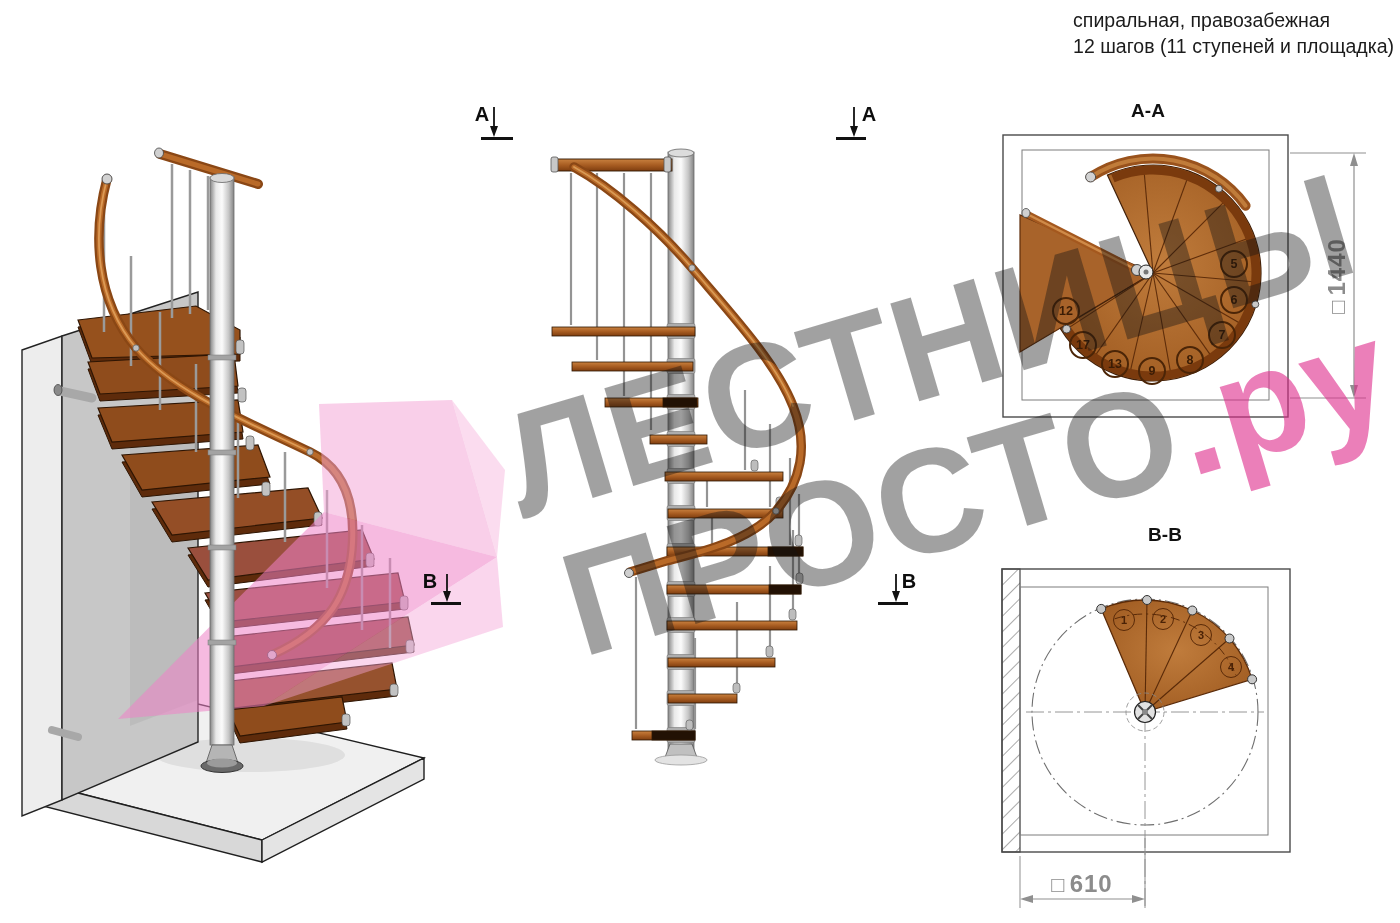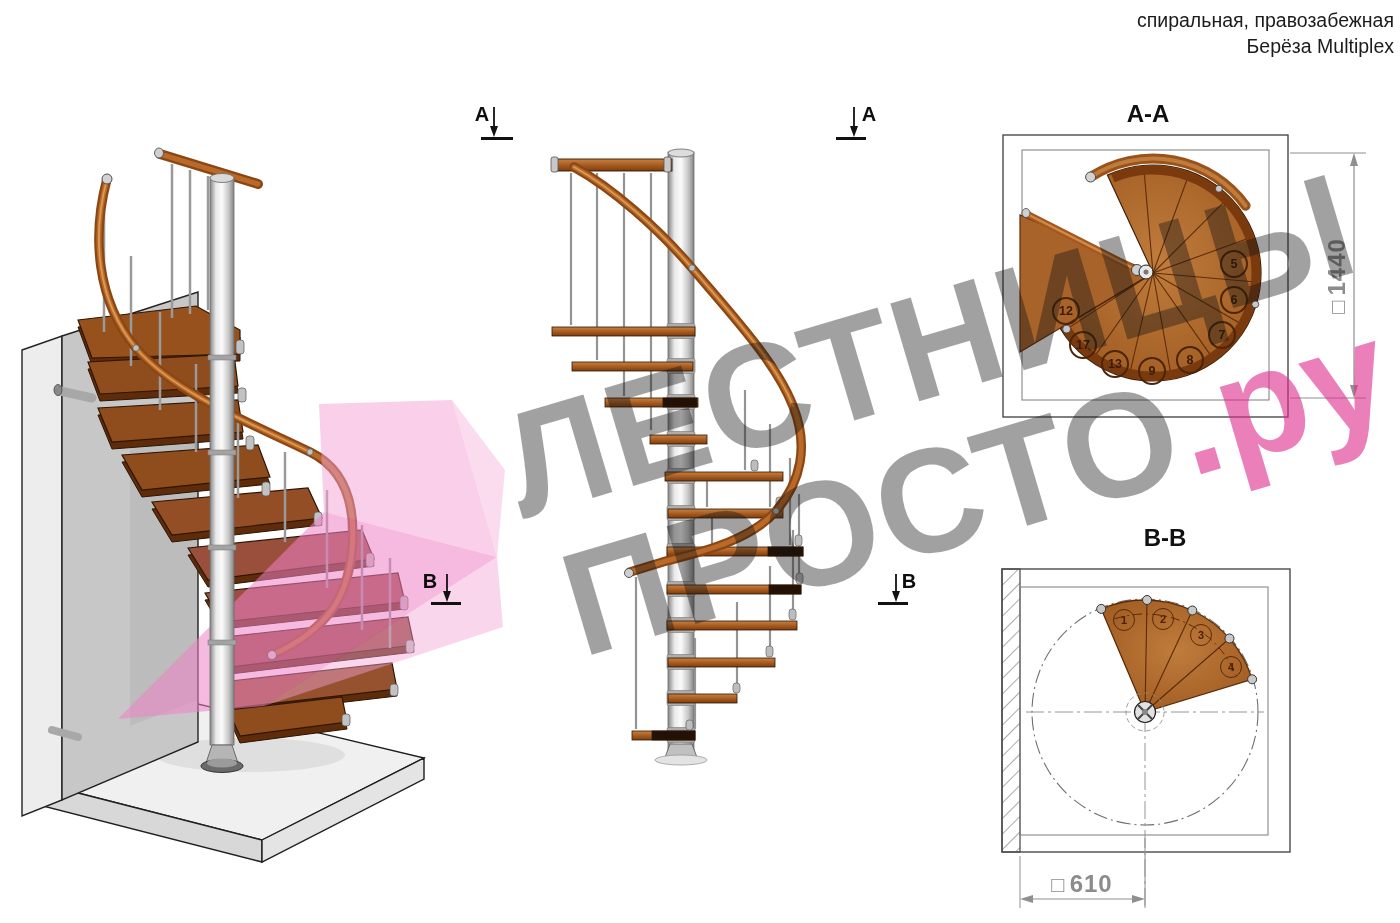--- a/index.html
+++ b/index.html
@@ -1,22 +1,22 @@
 <!DOCTYPE html>
 <html><head>
 <meta charset="utf-8">
 <style>
   html,body{margin:0;padding:0;background:#ffffff;}
   .page{position:relative;width:1400px;height:923px;background:#fff;overflow:hidden;
         font-family:"Liberation Sans",sans-serif;}
   .page svg{position:absolute;left:0;top:0;}
   .abs{position:absolute;}
-  .header{top:8px;right:6px;text-align:right;font-size:19.5px;line-height:25.5px;
+  .header{top:8px;right:6px;text-align:left;font-size:19.5px;line-height:25.5px;
           color:#1c1c1c;font-weight:400;letter-spacing:0px;}
-  .view-title{font-size:24px;font-weight:700;color:#111;text-align:center;width:80px;}
+  .view-title{font-size:19px;font-weight:700;color:#111;text-align:center;width:80px;}
   .marker-letter{font-size:20px;font-weight:700;color:#0d0d0d;width:24px;text-align:center;}
   .dim{color:#8c8c8c;font-weight:700;font-size:24px;letter-spacing:1px;text-align:center;
        white-space:nowrap;}
   .dim .sq{font-weight:400;font-size:22px;margin-right:4px;color:#8c8c8c;}
   .dim-aa{left:1277px;top:262px;width:120px;transform:rotate(-90deg);}
   .dim-bb{left:1012px;top:870px;width:140px;}
   .step-circle{position:absolute;border-radius:50%;display:flex;align-items:center;
                justify-content:center;background:transparent;}
   .aa-circle{width:24px;height:24px;border:2px solid #4b2507;color:#3a1c05;
              font-size:12.5px;font-weight:600;}
@@ -344,21 +344,21 @@
       <line x1="1145" y1="838" x2="1145" y2="908" stroke-width="1"></line>
       <line x1="1023" y1="899" x2="1142" y2="899" stroke-width="1.2"></line>
       <path d="M1020,899 L1033,895 L1033,903 Z" fill="#8f8f8f" stroke="none"></path>
       <path d="M1145,899 L1132,895 L1132,903 Z" fill="#8f8f8f" stroke="none"></path>
     </g>
   </g>
 </svg>
 
   <div class="abs header">
     <div>спиральная, правозабежная</div>
-    <div>Берёза Multiplex</div>
+    <div>12 шагов (11 ступеней и площадка)</div>
   </div>
 
   <div class="abs view-title" style="left:1108px;top:100px;">А-А</div>
   <div class="abs view-title" style="left:1125px;top:524px;">В-В</div>
 
   <div class="abs marker-letter" style="left:470px;top:103px;">А</div>
   <div class="abs marker-letter" style="left:857px;top:103px;">А</div>
   <div class="abs marker-letter" style="left:418px;top:570px;">В</div>
   <div class="abs marker-letter" style="left:897px;top:570px;">В</div>
 

